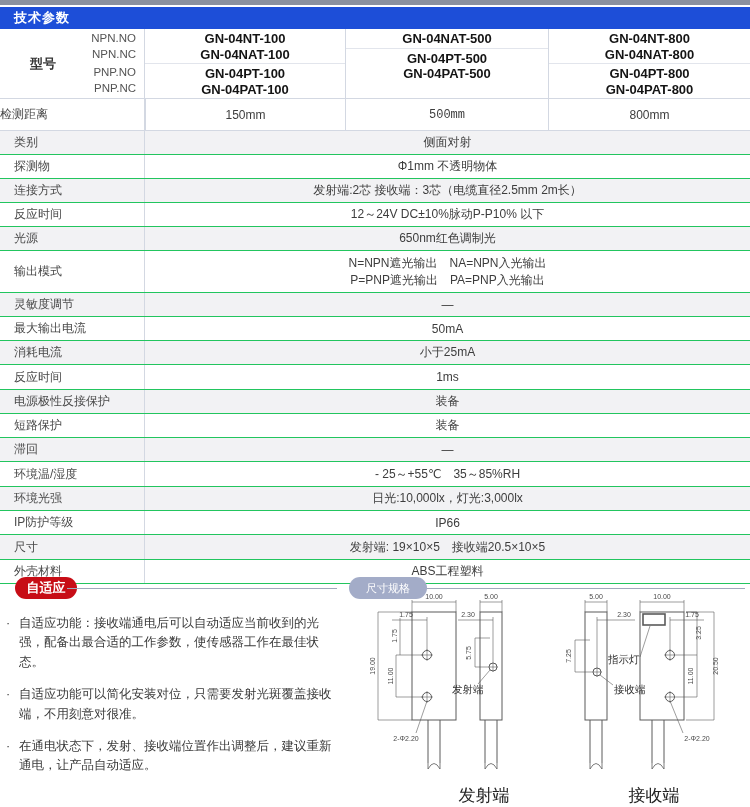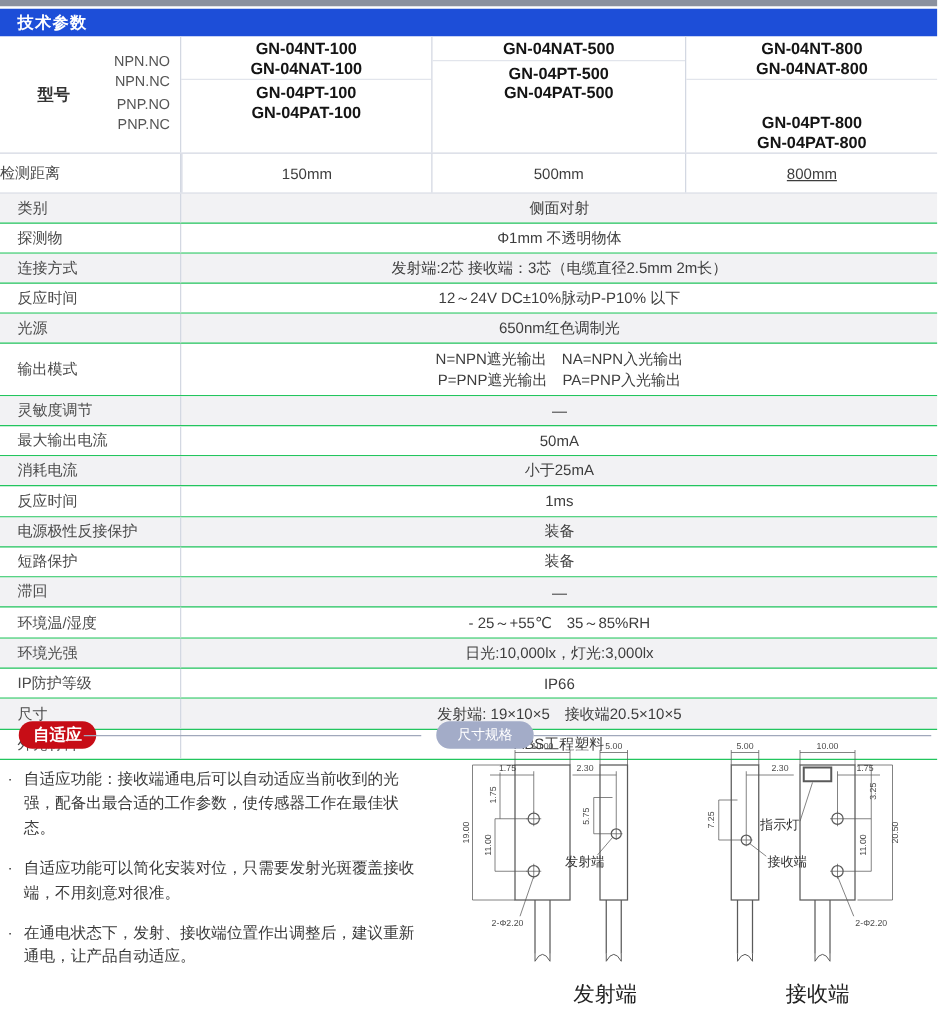--- a/index.html
+++ b/index.html
@@ -16,32 +16,32 @@
   .mrow { display:flex; border-bottom:1px solid #d3d8e2; }
   .mlabel { width:145px; border-right:1px solid #d3d8e2; position:relative; display:flex; flex-direction:column;
             justify-content:center; align-items:flex-end; padding:2px 8px 2px 0; }
   .mlabel .model-title { position:absolute; left:30px; top:50%; transform:translateY(-50%);
             font-weight:bold; font-size:13px; color:#333; }
   .sublab { font-size:11.5px; color:#555; line-height:15.5px; }
   .gap8 { height:3px; }
   .mcols { flex:1; display:flex; }
   .mcol { border-left:1px solid #d3d8e2; display:flex; flex-direction:column; }
   .mcol:first-child { border-left:none; }
-  .mcol.c1 { width:200px; } .mcol.c2 { width:203px; } .mcol.c3 { flex:1;gap:24px; }
+  .mcol.c1 { width:200px; } .mcol.c2 { width:203px; } .mcol.c3 { flex:1; }
   .mgroup { padding:2px 0 1px 0; text-align:center; }
   .mgroup.first { border-bottom:1px solid #e2e5ec; }
   .mline { font-size:13px; font-weight:bold; color:#141414; line-height:15.5px; }
 
   .drow { display:flex; border-bottom:1px solid #d3d8e2; height:32px; }
   .drow .cell-label { width:145px; border-right:1px solid #d3d8e2; font-size:12px; color:#4a4a4a;
             display:flex; align-items:center; }
   .dcell { display:flex; align-items:center; justify-content:center; font-size:12px; color:#3d3d3d;
             border-left:1px solid #d3d8e2; }
   .dcell:first-of-type { border-left:none; }
-  .dcell.c1 { width:200px; } .dcell.c2 { width:203px; } .dcell.c3 { flex:1;text-decoration:underline; }
+  .dcell.c1 { width:200px; } .dcell.c2 { width:203px;font-family:Liberation Mono, monospace; } .dcell.c3 { flex:1; }
 
   .srow { display:flex; min-height:21px; border-bottom:1px solid #22c55e; }
   .srows .srow:nth-child(odd) { background:#f2f2f4; }
   .srow .cell-label { width:145px; border-right:1px solid #d3d8e2; font-size:12px; color:#4a4a4a;
             display:flex; align-items:center; padding:3px 2px 3px 14px; }
   .srow .cell-value { flex:1; display:flex; align-items:center; justify-content:center;
             font-size:12px; color:#3d3d3d; text-align:center; white-space:pre-line; padding:2px 6px; }
   .srow.tall { min-height:42px; }
   .srow.med  { min-height:25px; }
 

